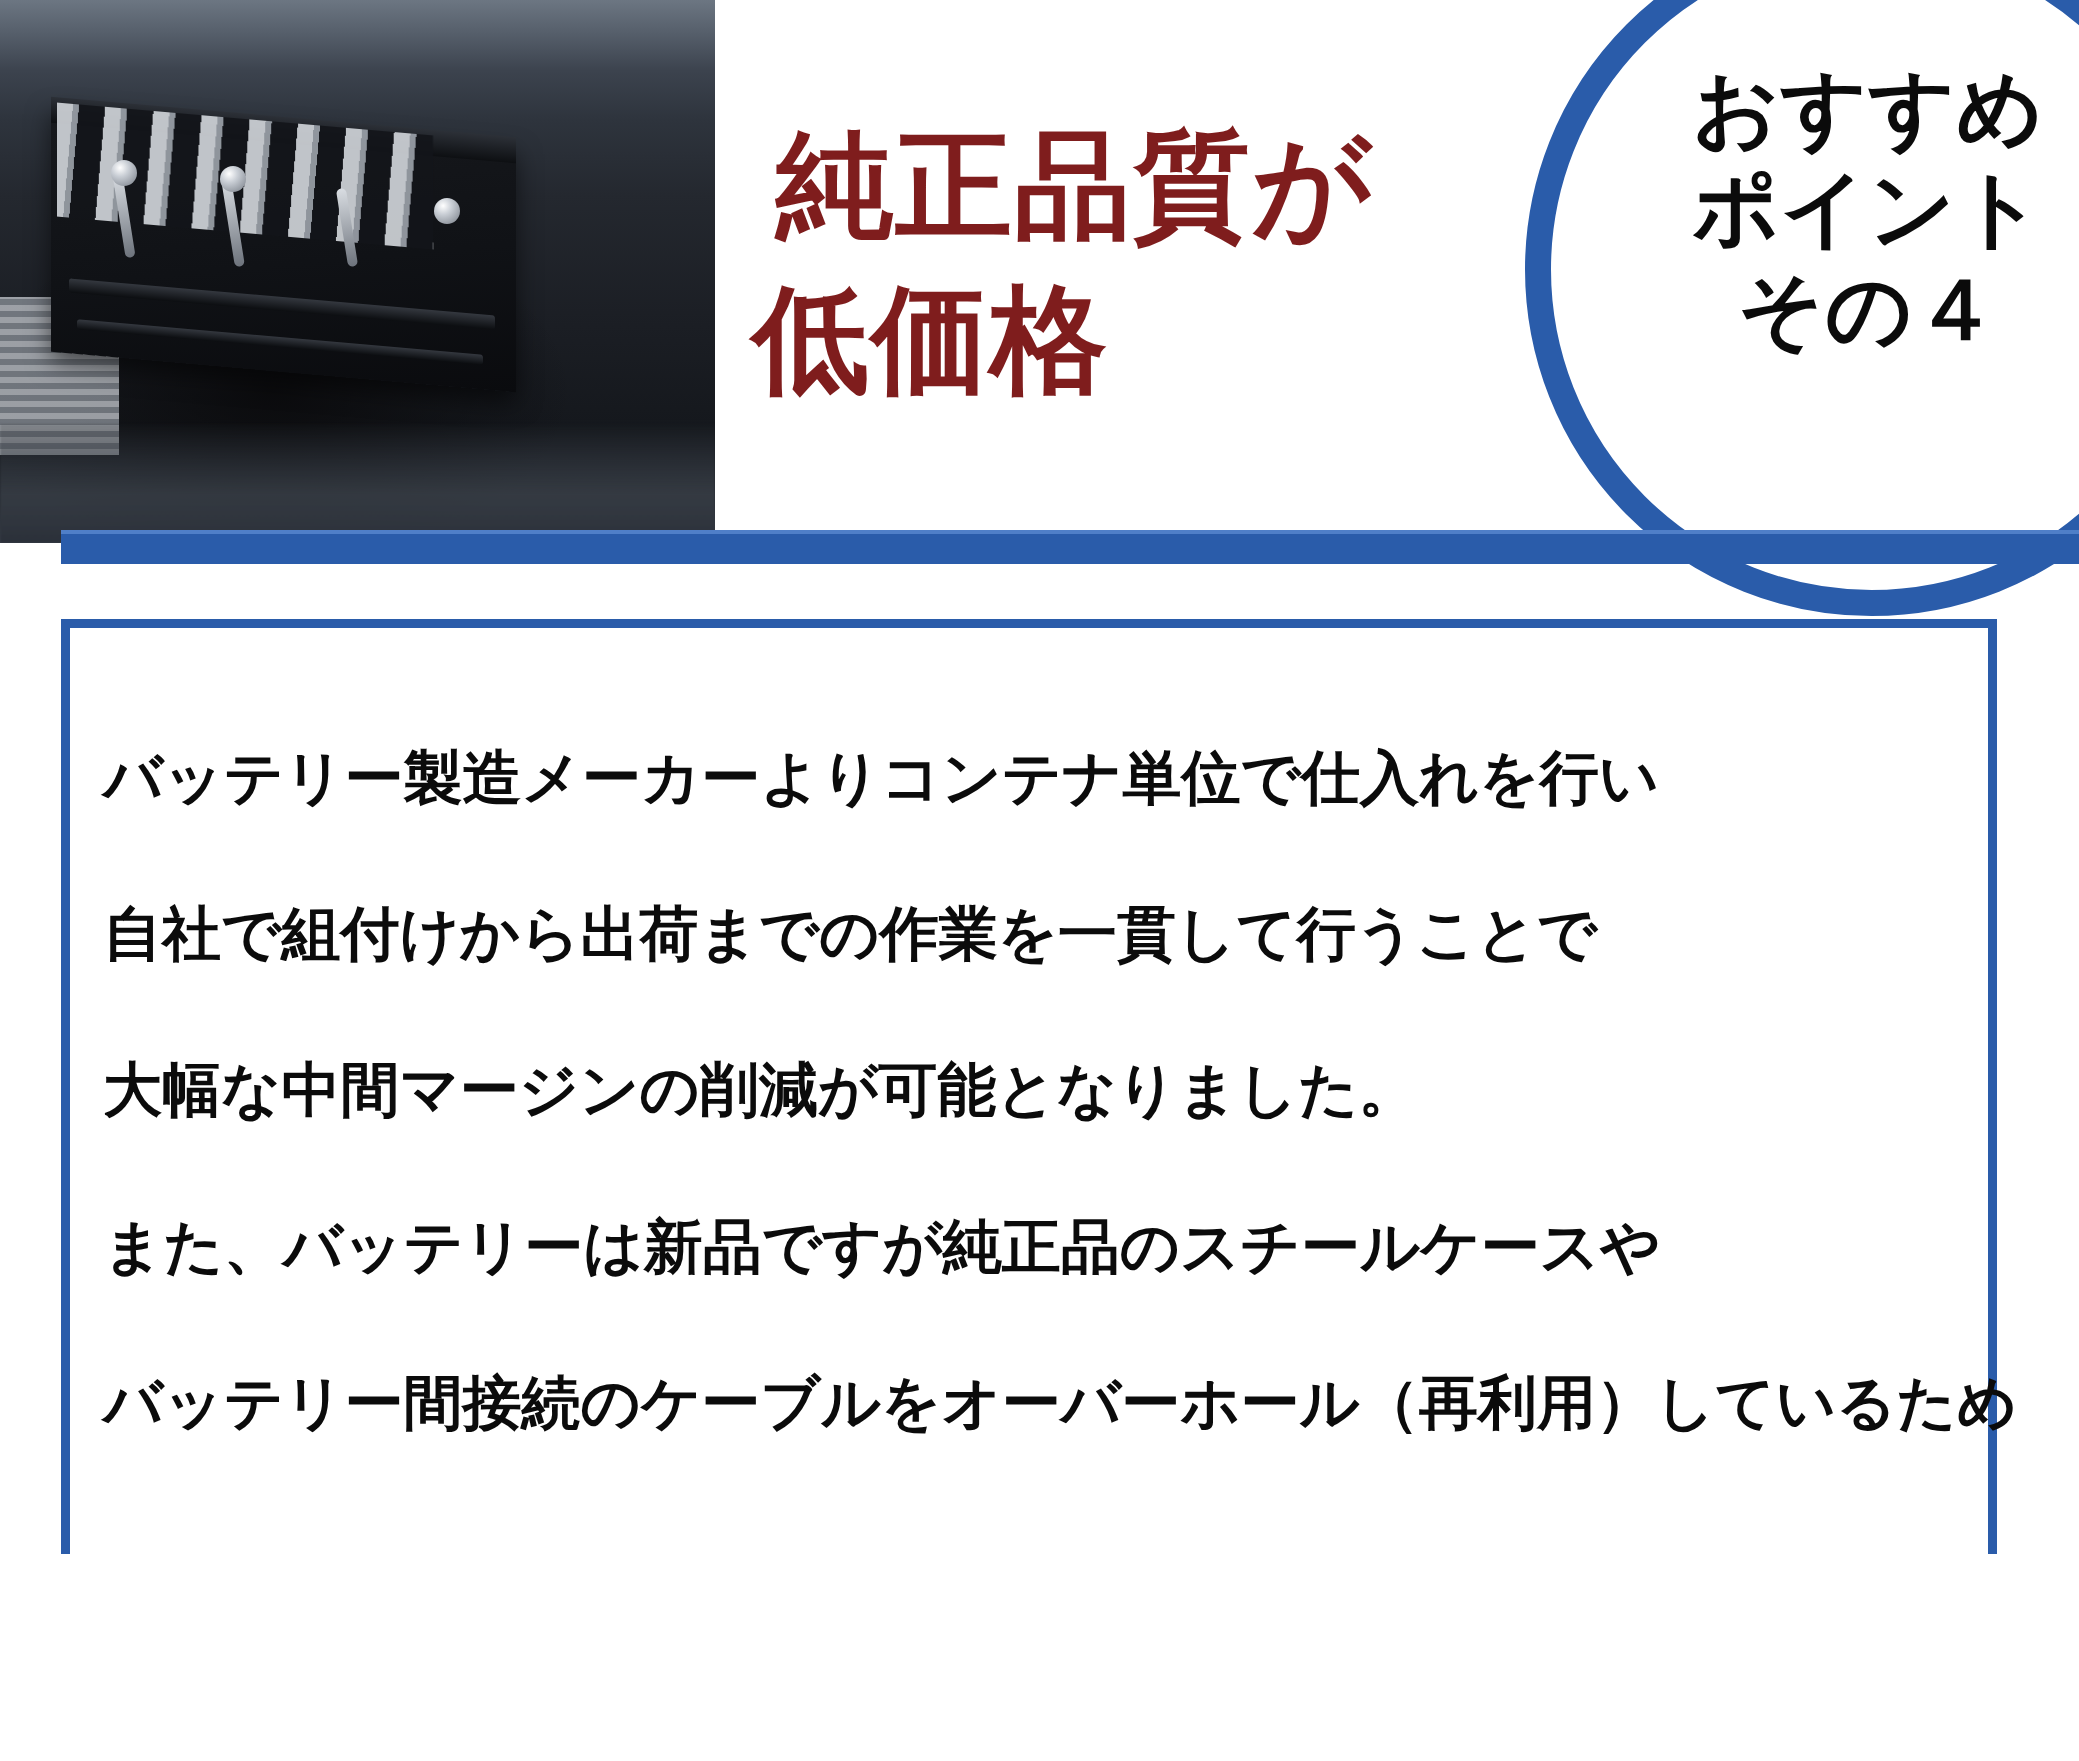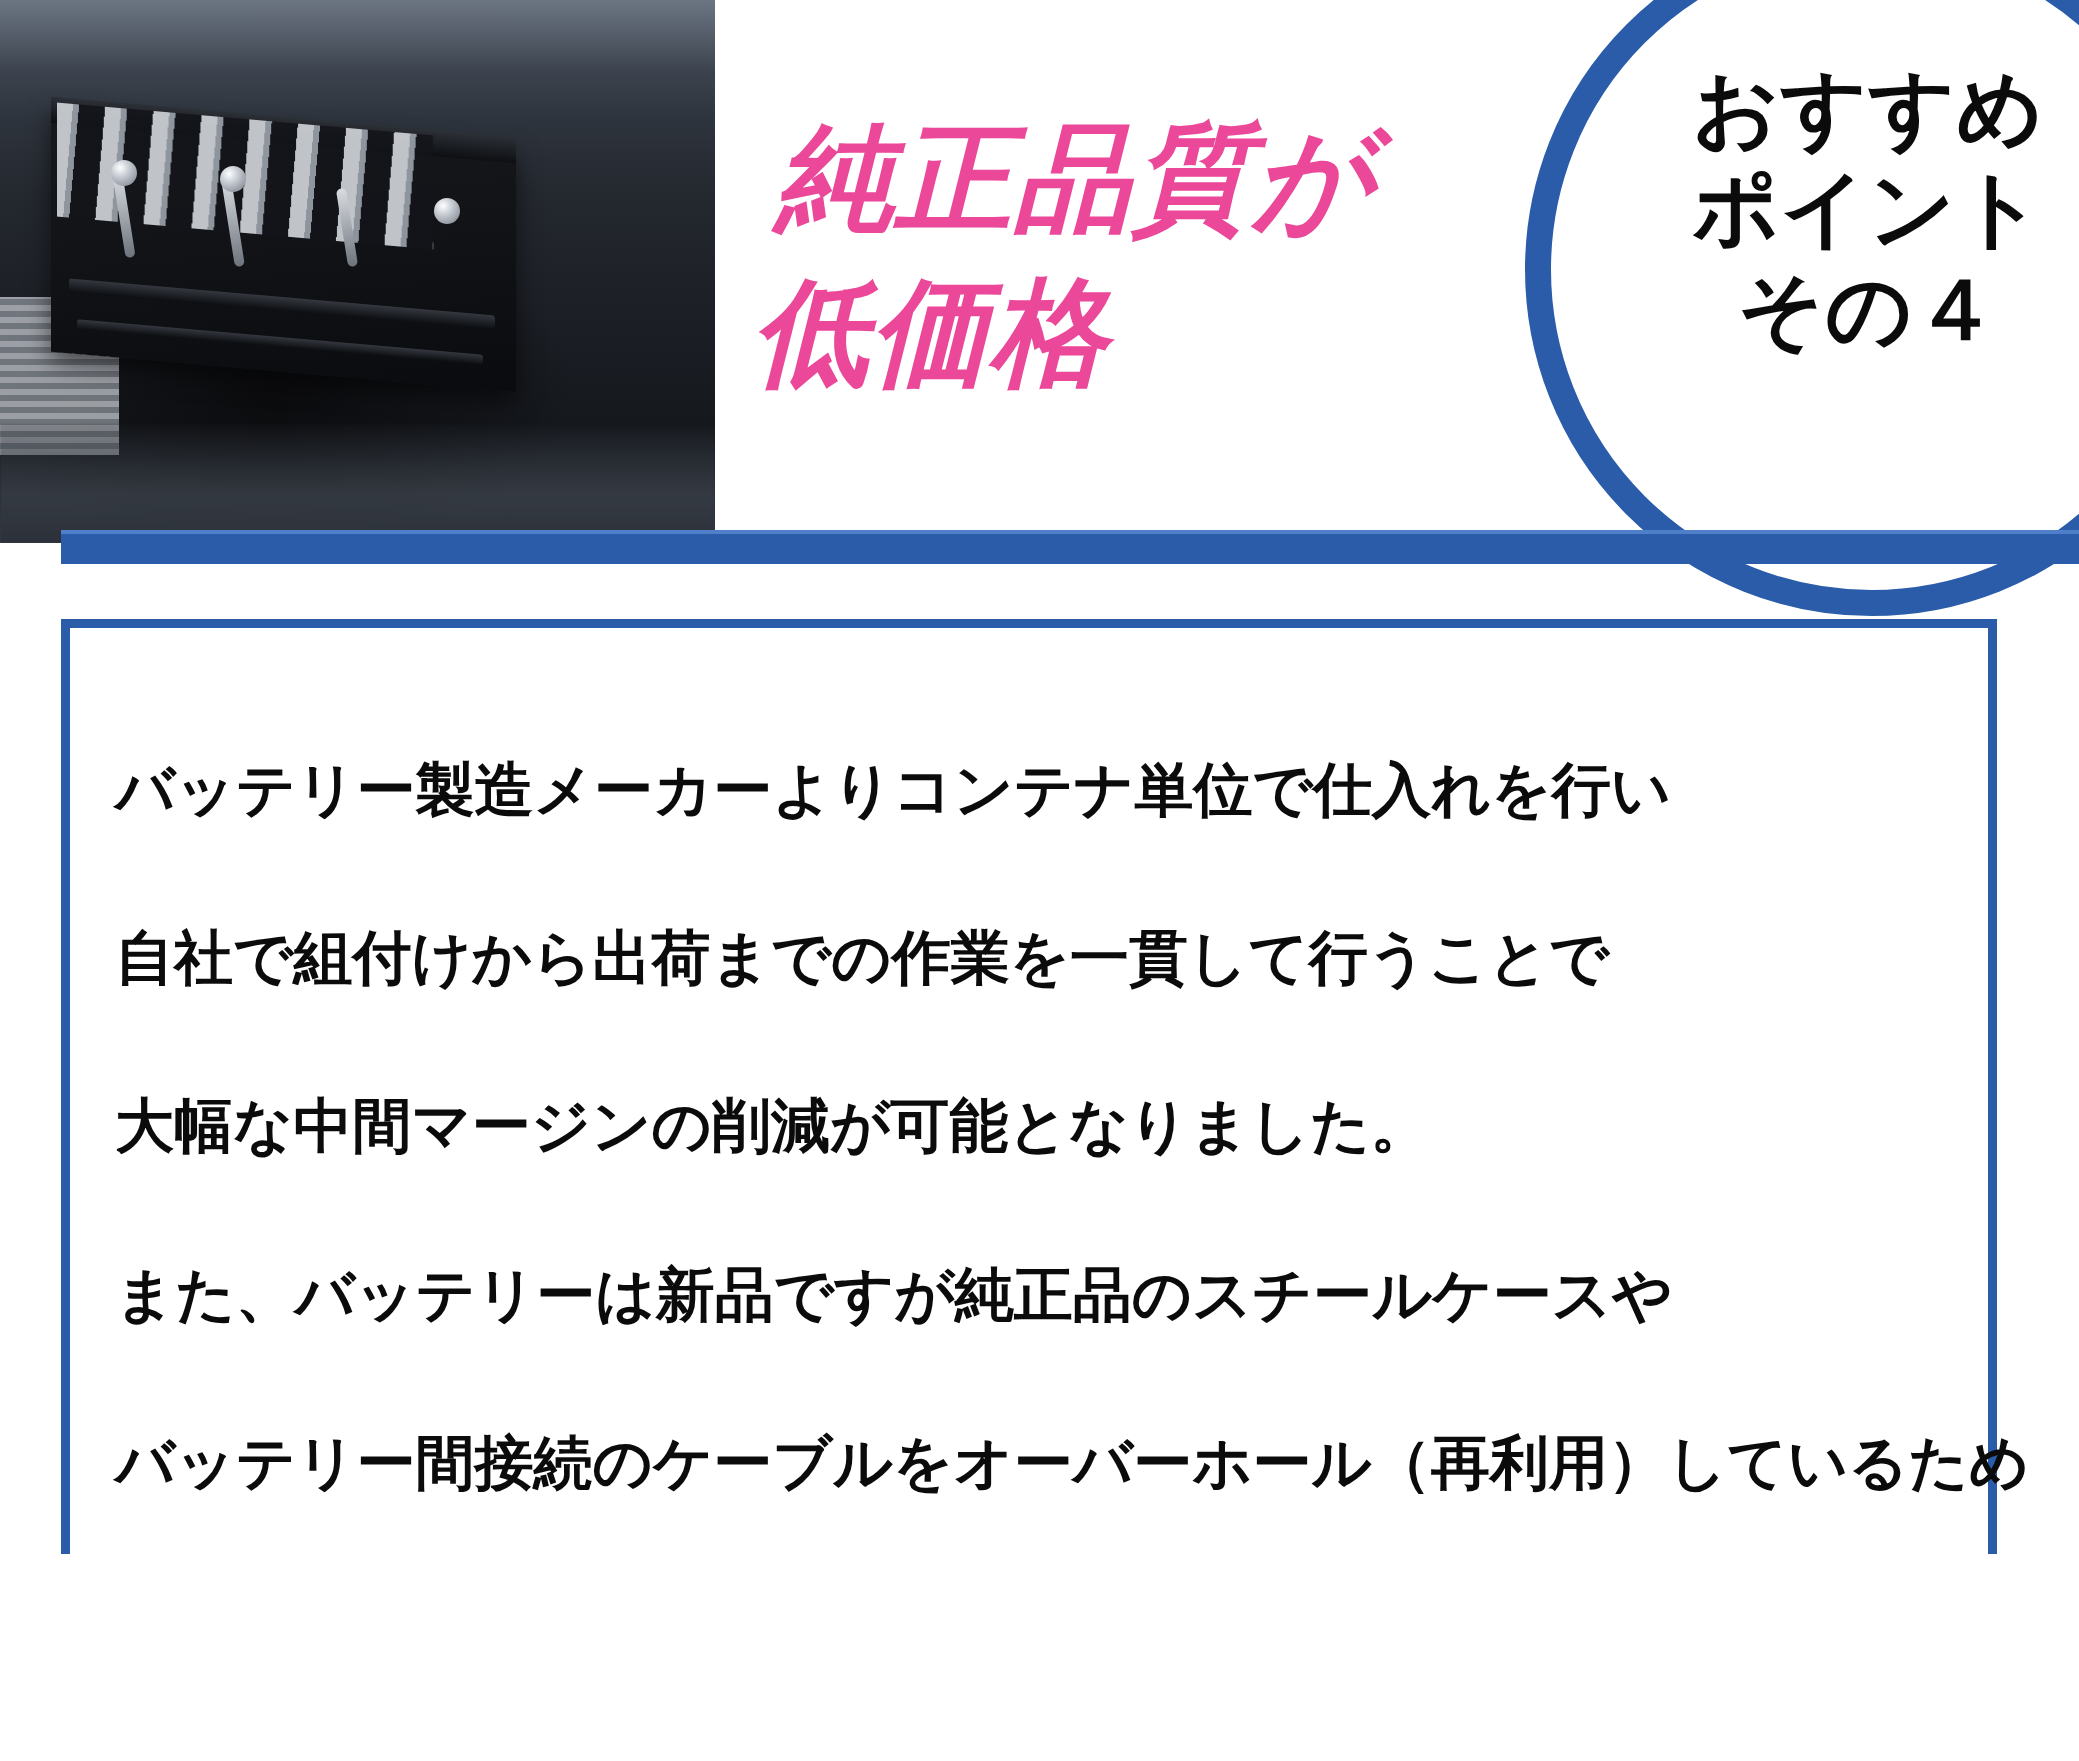--- a/index.html
+++ b/index.html
@@ -126,28 +126,27 @@
     position: absolute;
     left: 0; bottom: 0; right: 0; height: 119px;
     background: linear-gradient(180deg, rgba(25,28,33,.2) 0%, rgba(56,62,70,.85) 60%, #2b3039 100%);
     filter: blur(1px);
   }
 
   
   .headline {
     position: absolute;
     left: 752px;
-    top: 102px;
+    top: 109px;
     width: 822px;
-    color: #ec4899;
+    color: #7f1d1d;
     font-weight: 700;
     font-size: 117px;
     line-height: 1.32;
     letter-spacing: 2px;
-    font-style: italic;
   }
   .headline .hl-line { display: block; white-space: nowrap; }
   .headline .hl-line-1 { text-align: left; padding-left: 24px; }
   .headline .hl-line-2 { text-align: left; padding-right: 22px; }
 
   
   .badge {
     position: absolute;
     left: 1525px;
     top: -77px;
@@ -203,21 +202,21 @@
     left: 99px;
     top: 698px;
     width: 1881px;
     color: #0b0b0b;
     font-weight: 700;
     font-size: 59px;
     line-height: 2.58;
     letter-spacing: 0px;
   }
   .body-text p {
-    margin: 16px;
+    margin: 4px;
     white-space: nowrap;
   }
 </style>
 </head>
 <body>
 
 <div class="poster">
 
   <div class="photo">
     <div class="photo-bg"></div>

